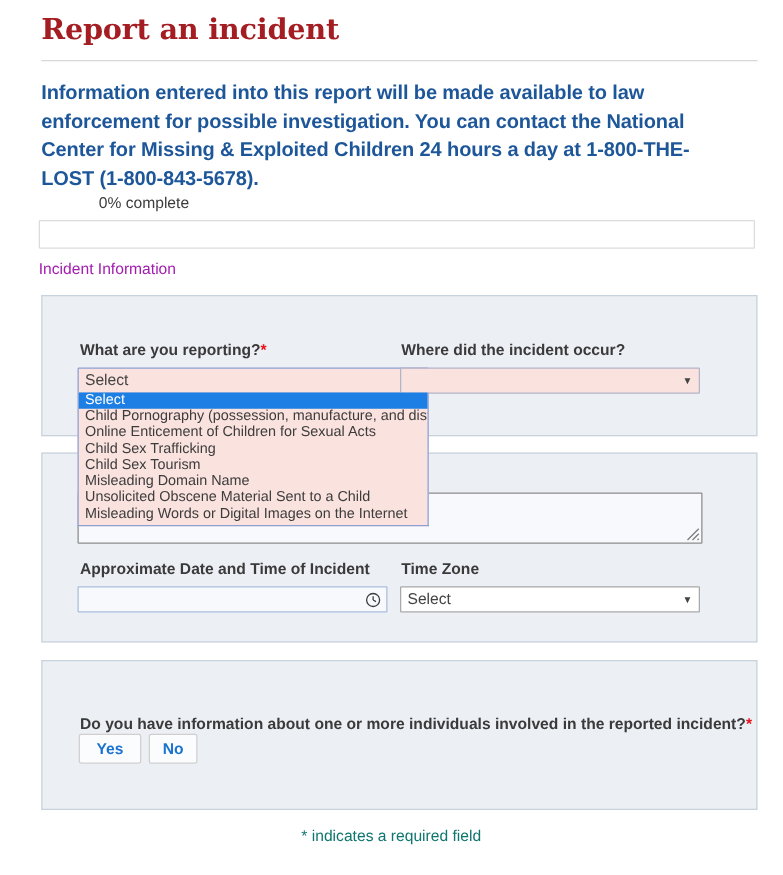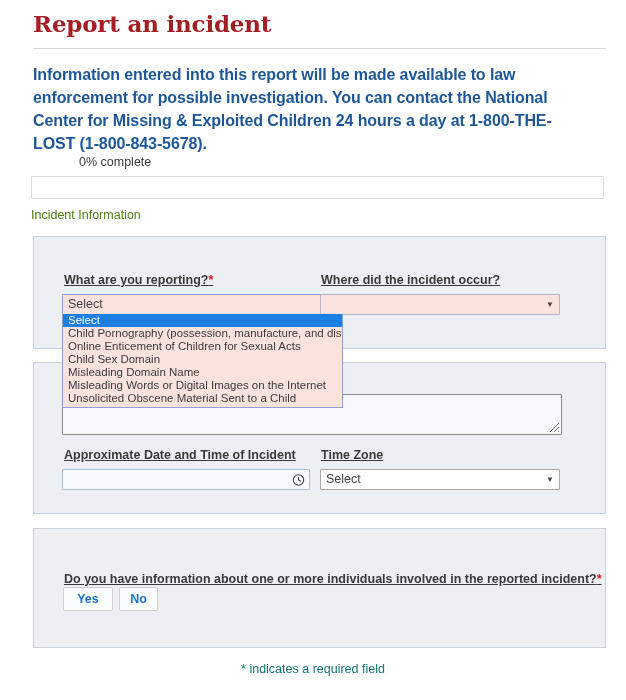--- a/index.html
+++ b/index.html
@@ -80,42 +80,41 @@
   .progress-fill {
     height: 100%;
     width: 0%;
     background: #2e8b57;
   }
   .section-caption {
     position: absolute;
     left: 31px;
     top: 208px;
     font-size: 12.5px;
-    color: #4d7c0f;
+    color: #a21caf;
   }
 
   
   .panel {
     position: absolute;
     background: #eceff4;
     border: 1px solid #c8d2dc;
     box-sizing: border-box;
   }
   #panel-incident { left: 33px; top: 236px; width: 573px; height: 113px; }
   #panel-details  { left: 33px; top: 362px; width: 573px; height: 152px; }
   #panel-people   { left: 33px; top: 528px; width: 573px; height: 120px; }
 
   
   .field-label {
     position: absolute;
     font-size: 12.5px;
     font-weight: bold;
     color: #3a3a3a;
     white-space: nowrap;
-    text-decoration: underline;
   }
   .req { color: #e8121b; font-weight: bold; }
 
   
   .sel {
     position: absolute;
     box-sizing: border-box;
     height: 21px;
     line-height: 19px;
     font-size: 12.5px;
@@ -306,21 +305,22 @@
     <span>Do you have information about one or more individuals involved in the reported incident?</span><span class="req">*</span>
   </div>
 
   <div class="yn-btn" style="left:63px; top:587px; width:50px;">Yes</div>
   <div class="yn-btn" style="left:119px; top:587px; width:39px;">No</div>
 
   <div class="dropdown-list" id="dropdown-list">
       <div class="dropdown-option selected">Select</div>
       <div class="dropdown-option">Child Pornography (possession, manufacture, and distribution)</div>
       <div class="dropdown-option">Online Enticement of Children for Sexual Acts</div>
-      <div class="dropdown-option">Child Sex Domain</div>
+      <div class="dropdown-option">Child Sex Trafficking</div>
+      <div class="dropdown-option">Child Sex Tourism</div>
       <div class="dropdown-option">Misleading Domain Name</div>
+      <div class="dropdown-option">Unsolicited Obscene Material Sent to a Child</div>
       <div class="dropdown-option">Misleading Words or Digital Images on the Internet</div>
-      <div class="dropdown-option">Unsolicited Obscene Material Sent to a Child</div>
     </div>
 
   <div class="required-note">* indicates a required field</div>
 
 </div>
 
 </body></html>

